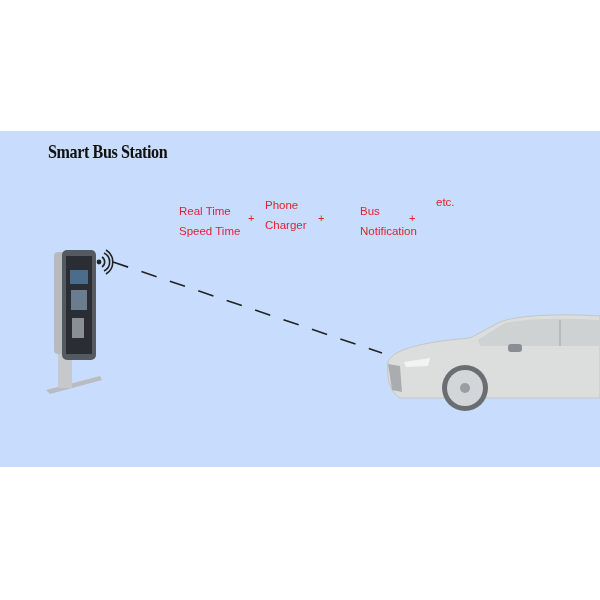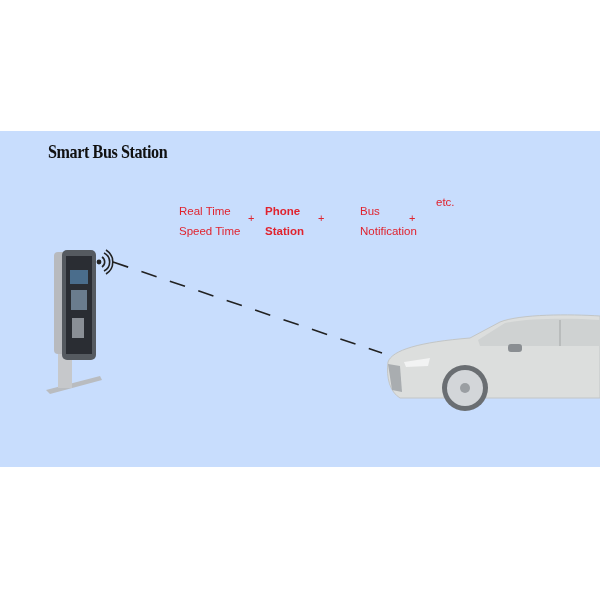--- a/index.html
+++ b/index.html
@@ -14,23 +14,23 @@
 <body>
 
 <div class="band"></div>
 <div class="title">Smart Bus Station</div>
 
 <div class="feat" style="left:179px;top:201px;">
   <div>Real Time</div>
   <div>Speed Time</div>
 </div>
 <div class="plus" style="left:248px;top:212px;">+</div>
-<div class="feat" style="left:265px;top:201px;font-weight:bold;">
+<div class="feat" style="left:265px;top:195px;">
   <div>Phone</div>
-  <div>Station</div>
+  <div>Charger</div>
 </div>
 <div class="plus" style="left:318px;top:212px;">+</div>
 <div class="feat" style="left:360px;top:201px;">
   <div>Bus</div>
   <div>Notification</div>
 </div>
 <div class="plus" style="left:409px;top:212px;">+</div>
 <div class="feat" style="left:436px;top:192px;">etc.</div>
 
 <svg class="scene" width="600" height="600" viewBox="0 0 600 600">

